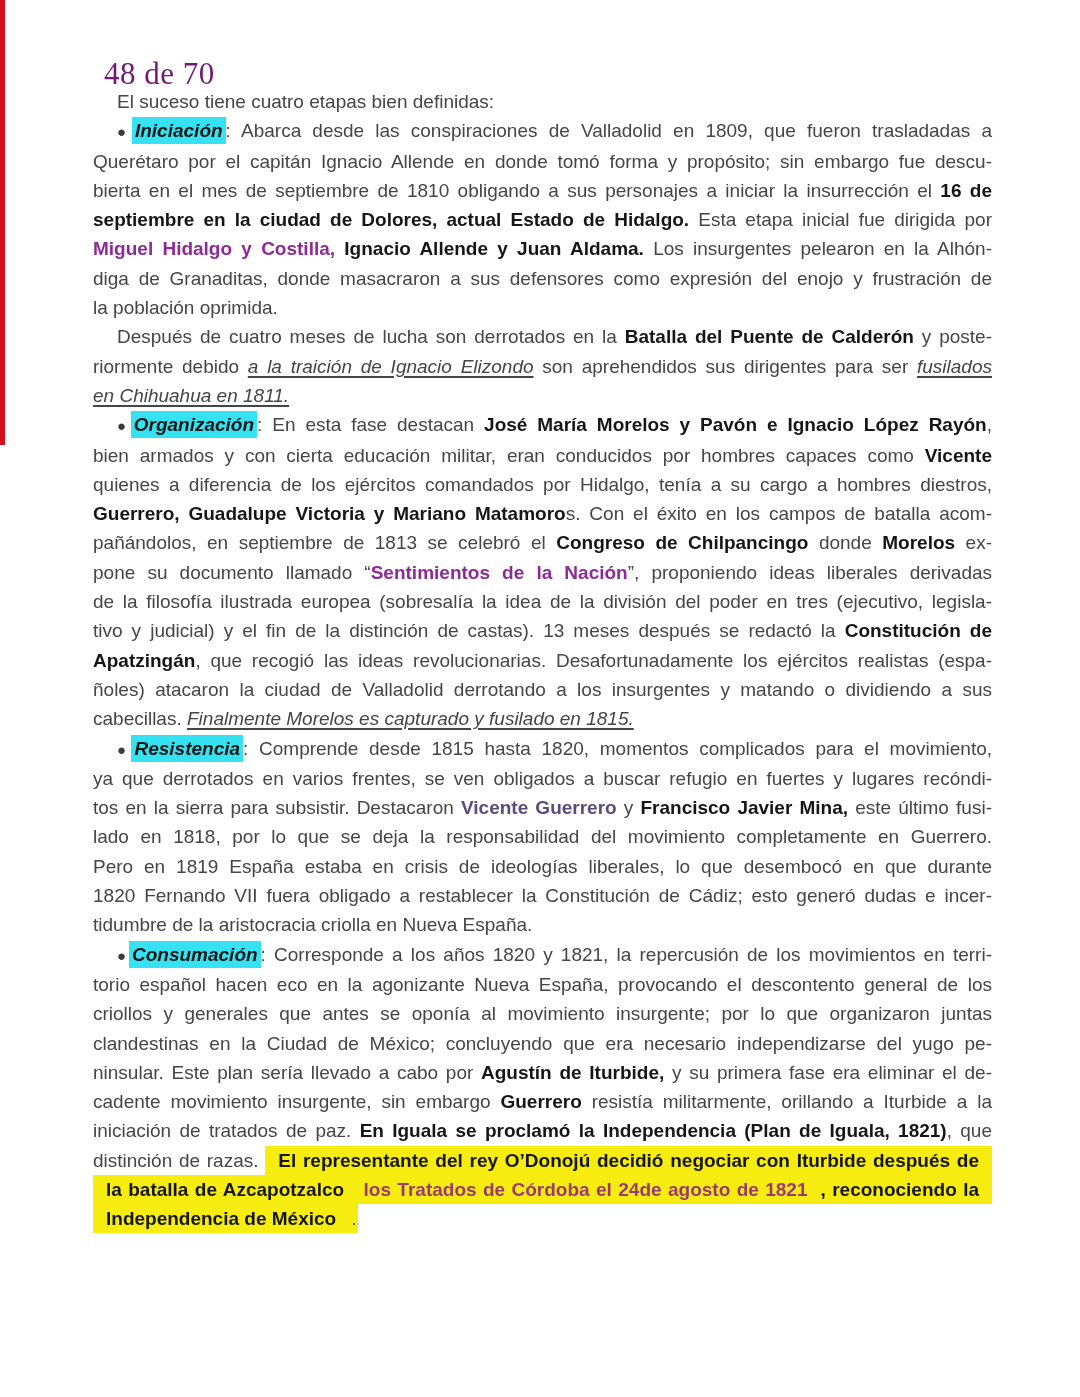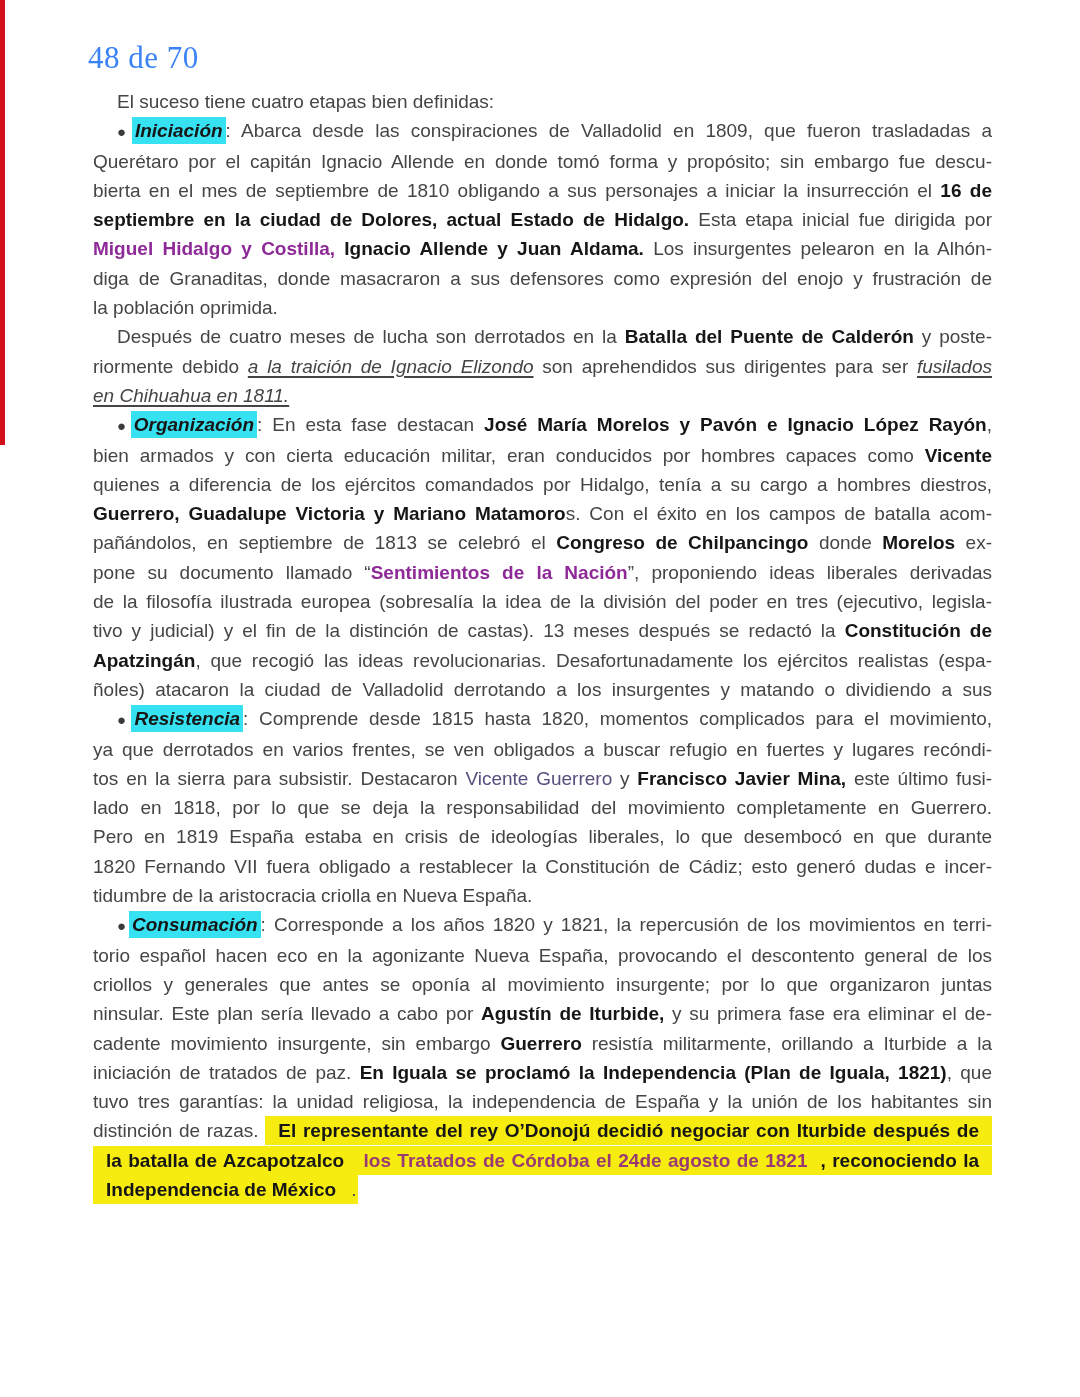--- a/index.html
+++ b/index.html
@@ -6,36 +6,36 @@
   body {
     width:1080px; height:1397px; background:#ffffff; position:relative;
     font-family:"Liberation Sans","DejaVu Sans",sans-serif;
     -webkit-font-smoothing:antialiased;
   }
   .red-marker {
     position:absolute; left:0; top:0; width:5px; height:445px;
     background:var(--red,#d0111b);
   }
   .page-number {
-    position:absolute; left:88px; top:40px; margin:0;
+    position:absolute; left:88px; top:40px; margin:16px;
     font-family:"Liberation Serif","DejaVu Serif",serif;
-    font-size:31px; font-weight:400; color:#3b82f6; letter-spacing:0.5px;
+    font-size:31px; font-weight:400; color:#701a75; letter-spacing:0.5px;
   }
   .doc {
     position:absolute; left:93px; top:87px; width:899px;
     font-size:19px; line-height:29.3px; color:var(--body,#454545);
     text-justify:inter-word;
   }
   .line { text-align:justify; }
   .line.just { text-align-last:justify; }
   .line.last { text-align:left; text-align-last:left; }
   .line.indent { text-indent:24px; }
   .s-b  { font-weight:700; color:var(--bold,#161616); }
   .s-pb { font-weight:700; color:var(--purple,#8e2a97); }
-  .s-sb { font-weight:400; color:var(--slate,#584d7d); }
+  .s-sb { font-weight:700; color:var(--slate,#584d7d); }
   .s-ui { font-style:italic; text-decoration:underline; text-underline-offset:3px; text-decoration-thickness:1.5px; }
   .s-cy { font-weight:700; color:var(--bold,#161616); background:var(--cyan,#36e1f1); padding:3px 3px;font-style:italic; }
   .s-yb { font-weight:700; color:var(--bold,#161616); background:var(--yellow,#f7ec0f); padding:4px 13px; }
   .s-yp { font-weight:700; color:var(--pyel,#993b72);  background:var(--yellow,#f7ec0f); padding:4px 0;margin-top:21px; }
   .s-yr { background:var(--yellow,#f7ec0f); padding:4px 2px; }
   .s-bu { color:var(--bullet,#3b3b3b); font-size:15px; margin-right:0px; }
 </style>
 </head>
 <body>
 
@@ -58,30 +58,31 @@
     <div class="line just indent"><span class="s-bu">●</span><span class="s-cy">Organización</span><span>: En esta fase destacan </span><span class="s-b">José María Morelos y Pavón e Ignacio López Rayón</span><span>,</span></div>
     <div class="line just"><span>bien armados y con cierta educación militar, eran conducidos por hombres capaces como </span><span class="s-b">Vicente</span></div>
     <div class="line just"><span>quienes a diferencia de los ejércitos comandados por Hidalgo, tenía a su cargo a hombres diestros,</span></div>
     <div class="line just"><span class="s-b">Guerrero, Guadalupe Victoria y Mariano Matamoro</span><span>s. Con el éxito en los campos de batalla acom-</span></div>
     <div class="line just"><span>pañándolos, en septiembre de 1813 se celebró el </span><span class="s-b">Congreso de Chilpancingo</span><span> donde </span><span class="s-b">Morelos</span><span> ex-</span></div>
     <div class="line just"><span>pone su documento llamado “</span><span class="s-pb">Sentimientos de la Nación</span><span>”, proponiendo ideas liberales derivadas</span></div>
     <div class="line just"><span>de la filosofía ilustrada europea (sobresalía la idea de la división del poder en tres (ejecutivo, legisla-</span></div>
     <div class="line just"><span>tivo y judicial) y el fin de la distinción de castas). 13 meses después se redactó la </span><span class="s-b">Constitución de</span></div>
     <div class="line just"><span class="s-b">Apatzingán</span><span>, que recogió las ideas revolucionarias. Desafortunadamente los ejércitos realistas (espa-</span></div>
     <div class="line just"><span>ñoles) atacaron la ciudad de Valladolid derrotando a los insurgentes y matando o dividiendo a sus</span></div>
+    <div class="line last"><span>cabecillas. </span><span class="s-ui">Finalmente Morelos es capturado y fusilado en 1815.</span></div>
     <div class="line just indent"><span class="s-bu">●</span><span class="s-cy">Resistencia</span><span>: Comprende desde 1815 hasta 1820, momentos complicados para el movimiento,</span></div>
     <div class="line just"><span>ya que derrotados en varios frentes, se ven obligados a buscar refugio en fuertes y lugares recóndi-</span></div>
     <div class="line just"><span>tos en la sierra para subsistir. Destacaron </span><span class="s-sb">Vicente Guerrero</span><span> y </span><span class="s-b">Francisco Javier Mina,</span><span> este último fusi-</span></div>
     <div class="line just"><span>lado en 1818, por lo que se deja la responsabilidad del movimiento completamente en Guerrero.</span></div>
     <div class="line just"><span>Pero en 1819 España estaba en crisis de ideologías liberales, lo que desembocó en que durante</span></div>
     <div class="line just"><span>1820 Fernando VII fuera obligado a restablecer la Constitución de Cádiz; esto generó dudas e incer-</span></div>
     <div class="line last"><span>tidumbre de la aristocracia criolla en Nueva España.</span></div>
     <div class="line just indent"><span class="s-bu">●</span><span class="s-cy">Consumación</span><span>: Corresponde a los años 1820 y 1821, la repercusión de los movimientos en terri-</span></div>
     <div class="line just"><span>torio español hacen eco en la agonizante Nueva España, provocando el descontento general de los</span></div>
     <div class="line just"><span>criollos y generales que antes se oponía al movimiento insurgente; por lo que organizaron juntas</span></div>
+    <div class="line just"><span>clandestinas en la Ciudad de México; concluyendo que era necesario independizarse del yugo pe-</span></div>
     <div class="line just"><span>ninsular. Este plan sería llevado a cabo por </span><span class="s-b">Agustín de Iturbide,</span><span> y su primera fase era eliminar el de-</span></div>
     <div class="line just"><span>cadente movimiento insurgente, sin embargo </span><span class="s-b">Guerrero</span><span> resistía militarmente, orillando a Iturbide a la</span></div>
     <div class="line just"><span>iniciación de tratados de paz. </span><span class="s-b">En Iguala se proclamó la Independencia (Plan de Iguala, 1821)</span><span>, que</span></div>
-    <div class="line just"><span>tuvo tres garantías: la unidad religiosa, la independencia de España y la unión de los habitantes sin</span></div>
     <div class="line just"><span>distinción de razas. </span><span class="s-yb">El representante del rey O’Donojú decidió negociar con Iturbide después de</span></div>
     <div class="line just"><span class="s-yb">la batalla de Azcapotzalco </span><span class="s-yp">los Tratados de Córdoba el 24de agosto de 1821</span><span class="s-yb">, reconociendo la</span></div>
     <div class="line last"><span class="s-yb">Independencia de México</span><span class="s-yr">.</span></div>
   </div>
 
 </body></html>

